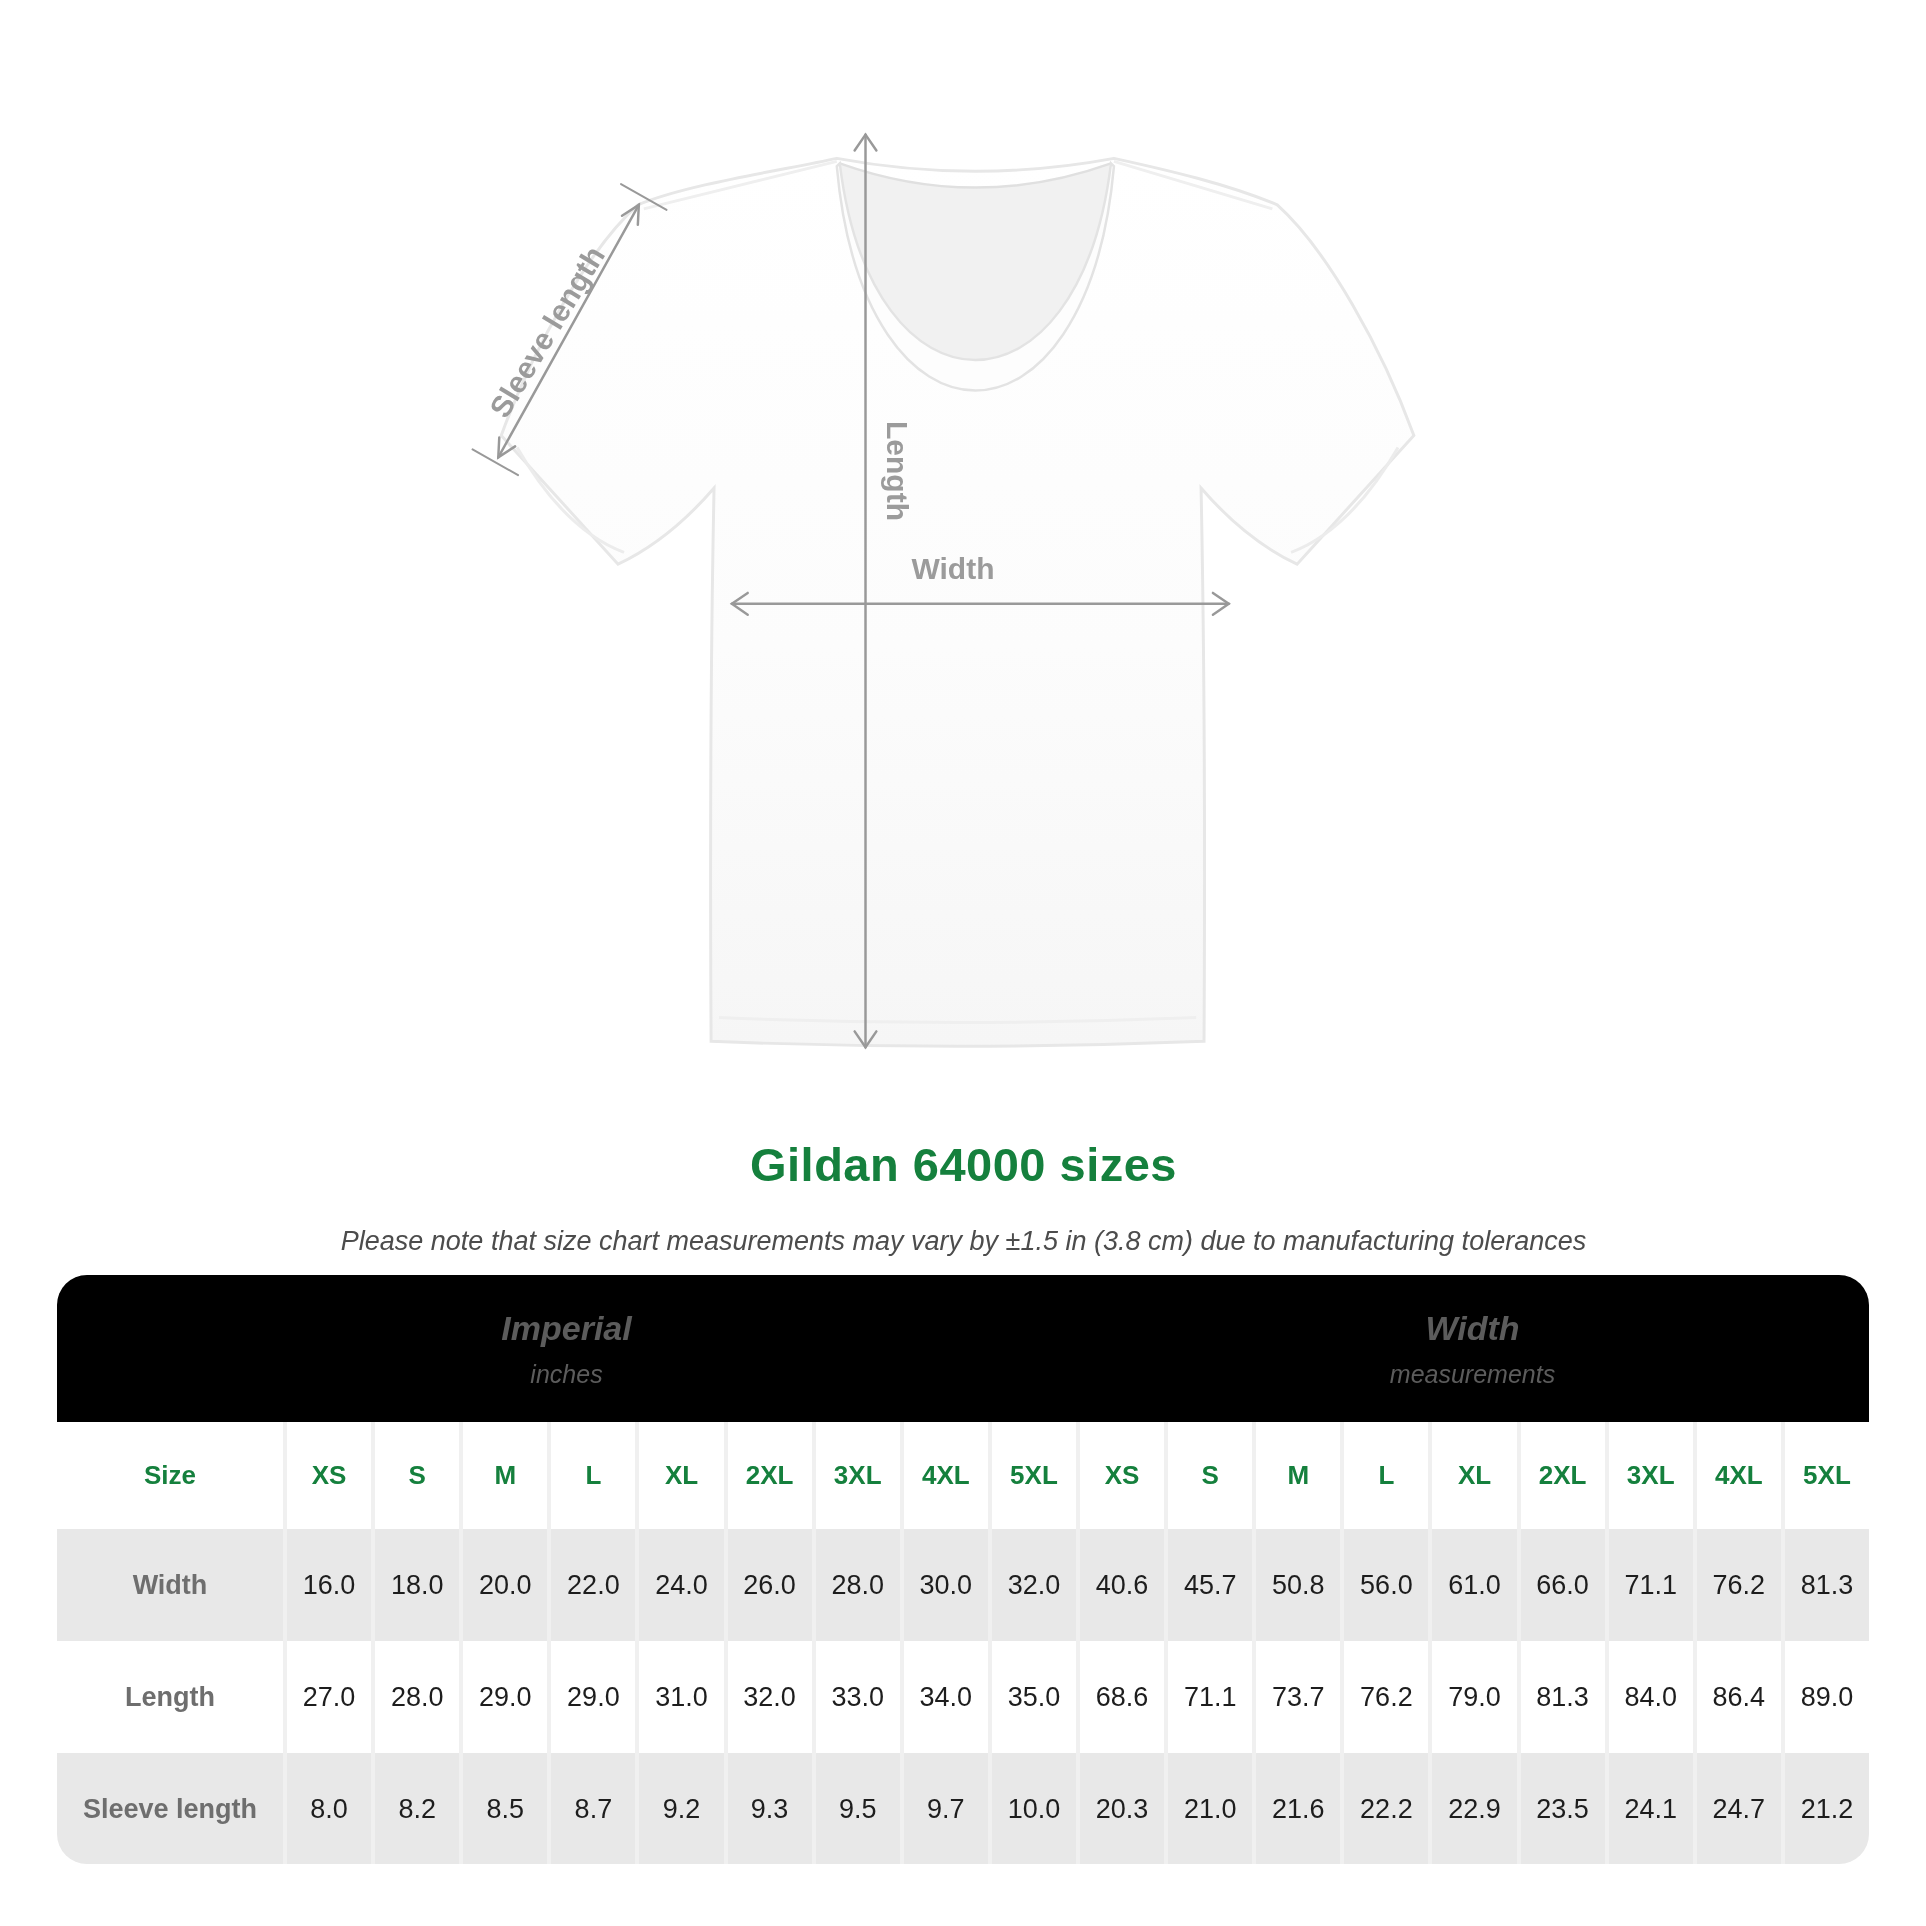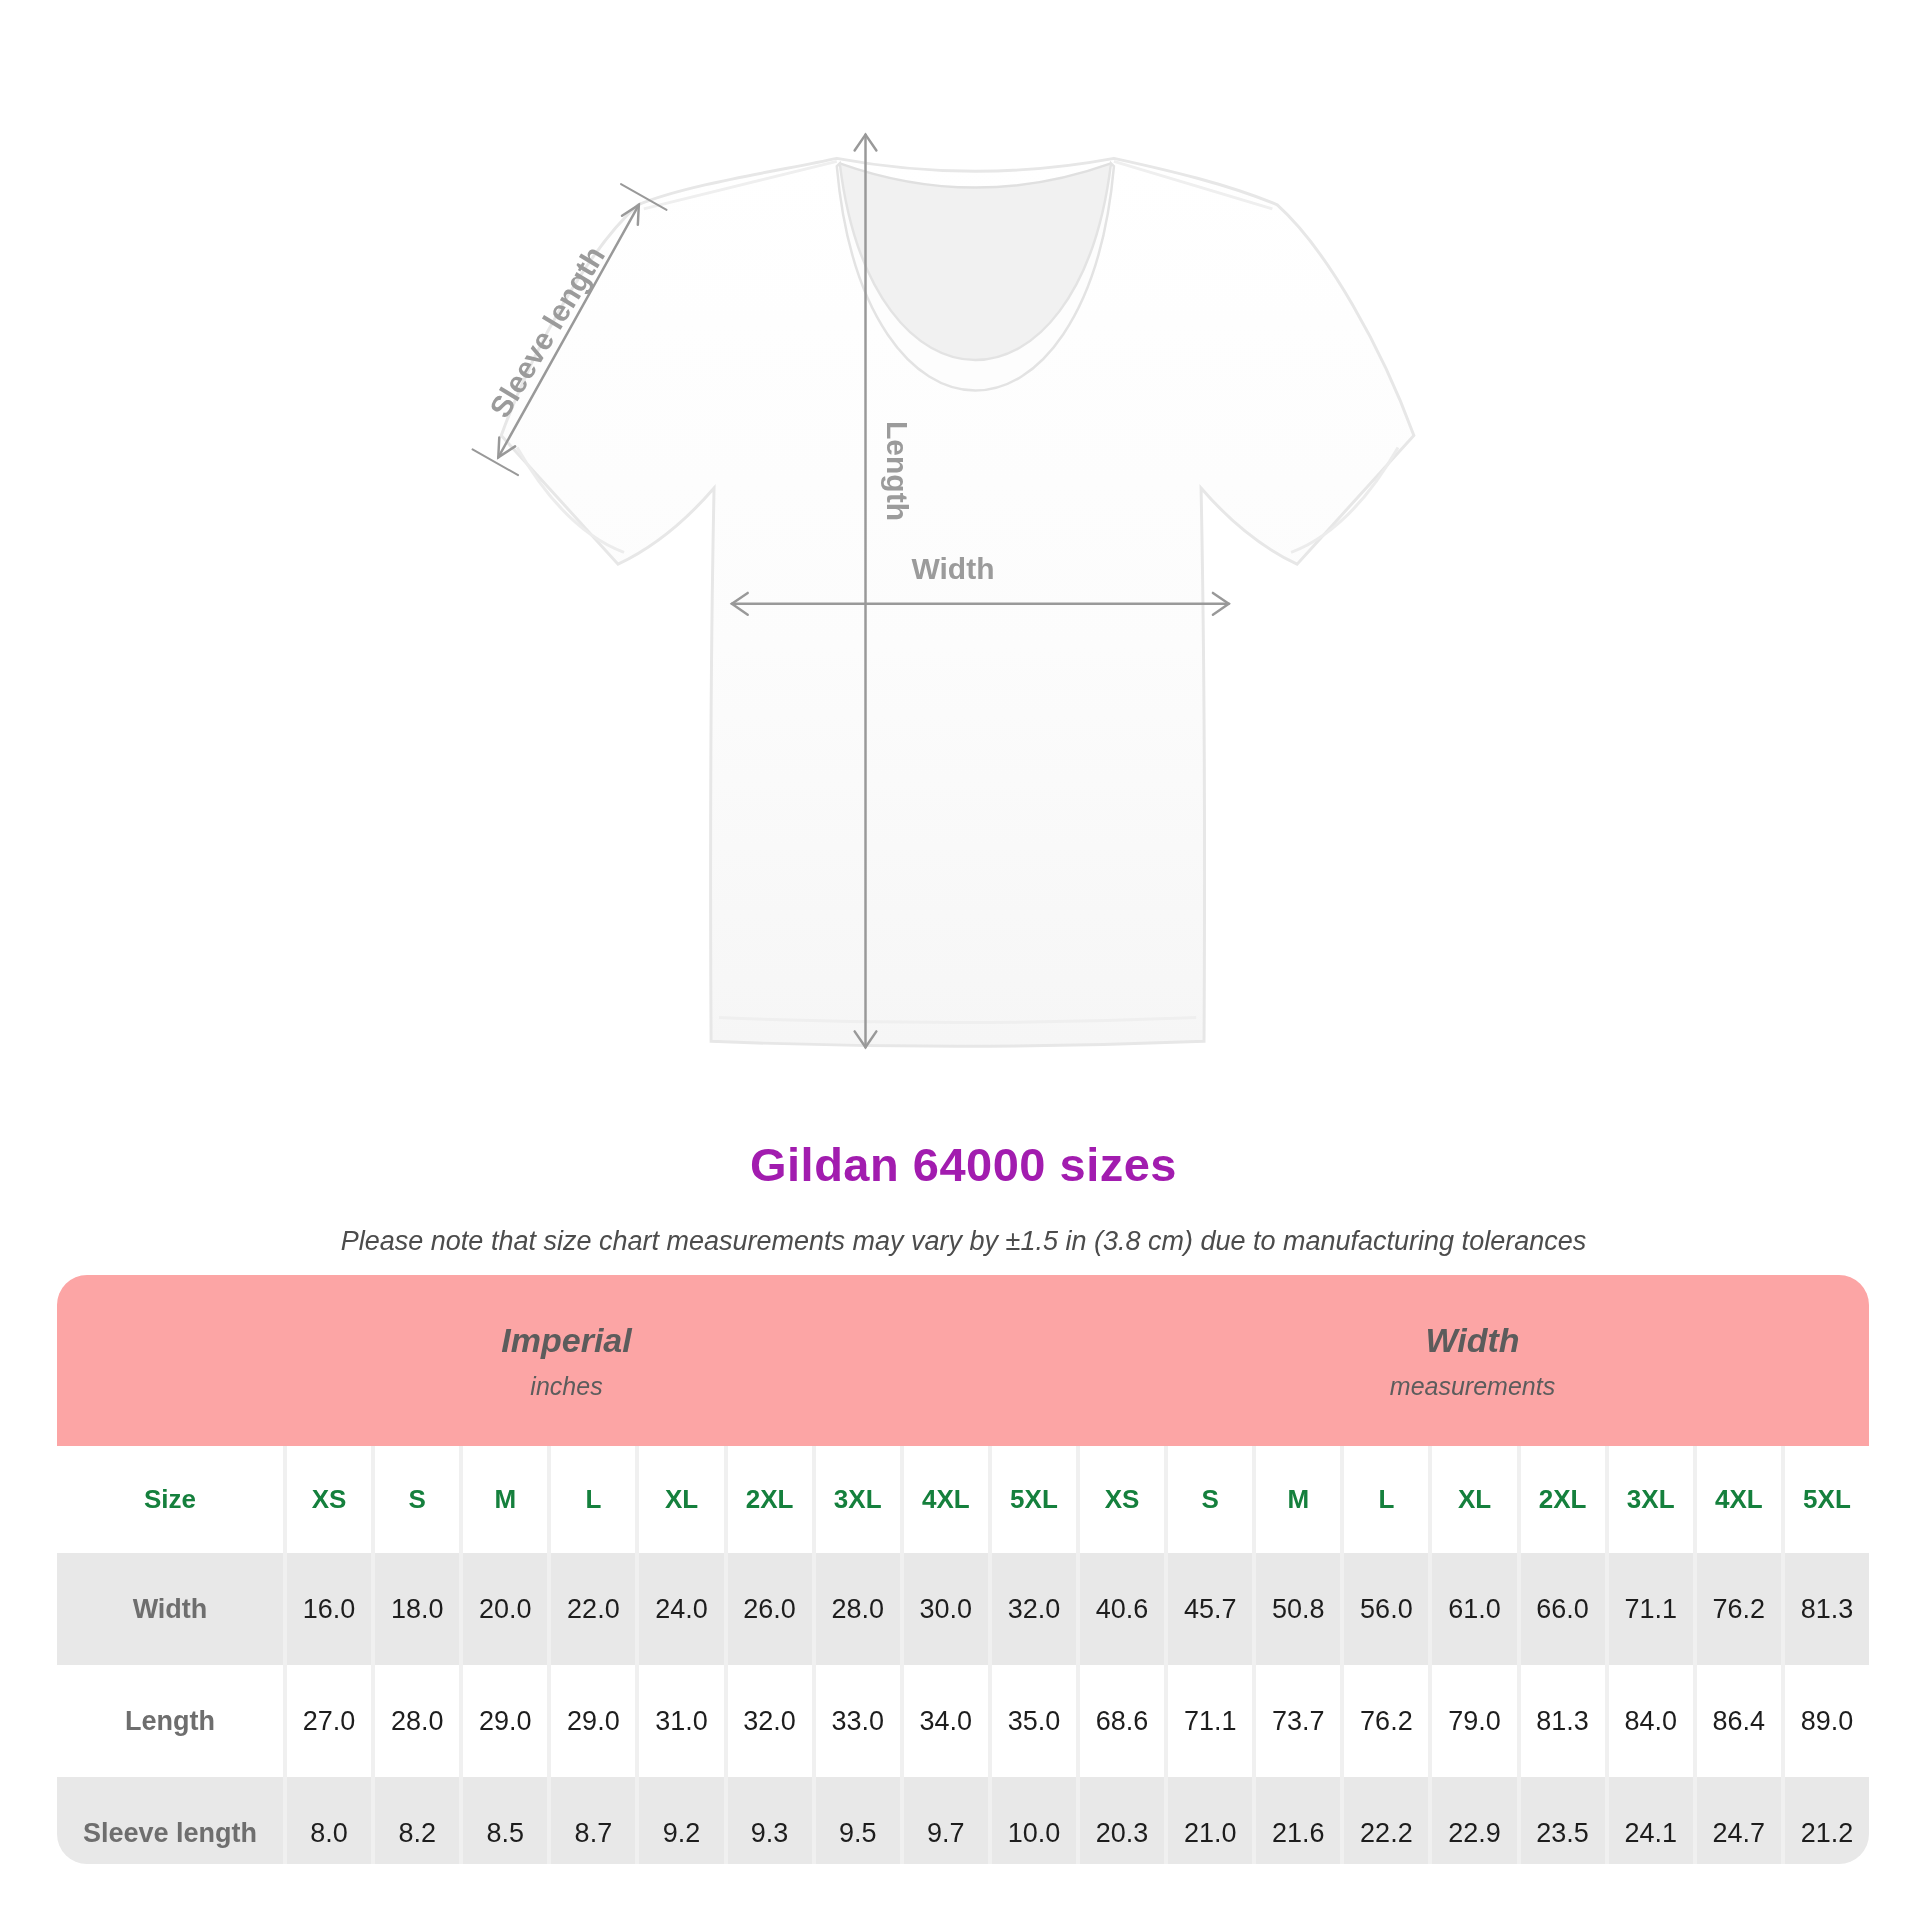--- a/index.html
+++ b/index.html
@@ -18,30 +18,30 @@
     font-weight: bold;
     font-size: 30px;
     text-align: center;
     white-space: nowrap;
   }
   #sleeve-label { left: 399px; top: 315px; width: 297px; transform: rotate(-59deg); }
   #length-label { left: 818px; top: 454px; width: 158px; transform: rotate(90deg); }
   #width-label  { left: 854px; top: 552px; width: 198px; }
   
   #title-block { position: absolute; top: 1137px; left: 0; width: 100%; text-align: center; }
-  #page-title { font-size: 47px; font-weight: bold; color: #a21caf; letter-spacing: 0.5px; }
+  #page-title { font-size: 47px; font-weight: bold; color: #15803d; letter-spacing: 0.5px; }
   #page-subtitle { margin-top: 34px; font-size: 27px; font-style: italic; color: #4c4c4c; }
   
   #size-panel {
     position: absolute; left: 57px; top: 1275px;
     width: 1812px; height: 589px;
     border-radius: 30px; overflow: hidden;
     background: #ffffff;
   }
-  #unit-band { display: flex; height: 171px; background: #fca5a5; text-align: center; }
+  #unit-band { display: flex; height: 147px; background: #000000; text-align: center; }
   .band-group {
     display: flex; flex-direction: column; align-items: center; justify-content: center;
     gap: 12px; height: 100%;
   }
   #band-imperial { width: 1019px; }
   #band-metric { width: 793px; }
   .band-name { font-size: 34px; font-weight: bold; font-style: italic; color: #5c5c5c; }
   .band-unit { font-size: 25px; font-style: italic; color: #5c5c5c; }
   #size-grid {
     display: grid;

